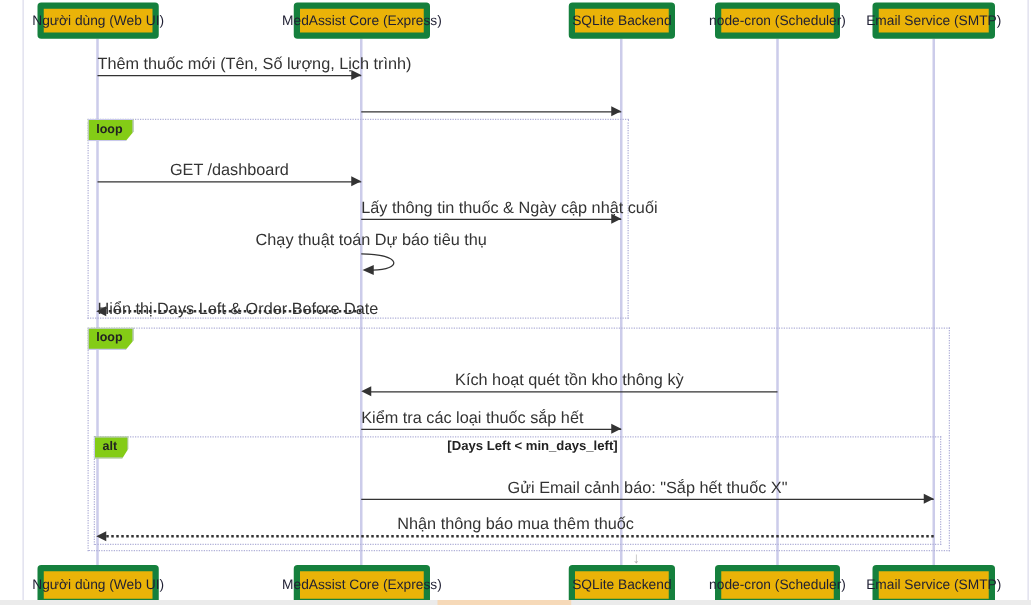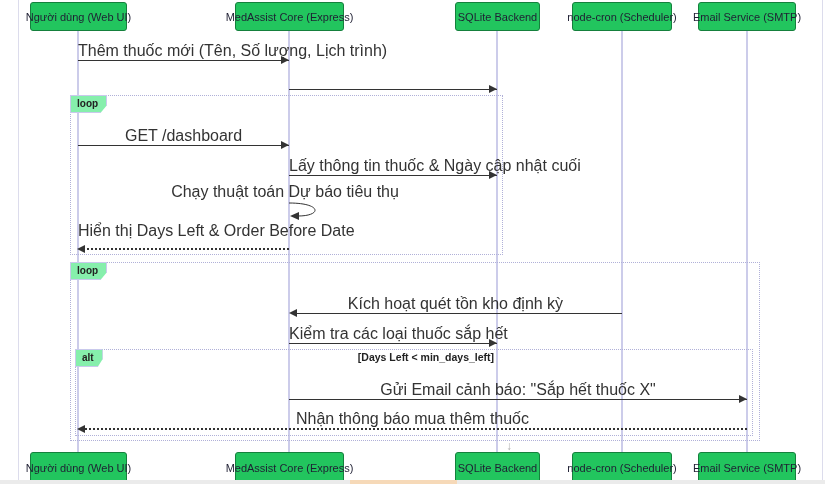--- a/index.html
+++ b/index.html
@@ -5,38 +5,38 @@
   html,body{margin:0;padding:0;background:#fff;}
   .stage{
     position:relative;width:825px;height:484px;overflow:hidden;
     background:#ffffff;font-family:"Liberation Sans",sans-serif;color:#222;
   }
   .vborder{position:absolute;top:0;width:1px;height:480px;background:#dcdcec;}
   .bottom-strip{position:absolute;left:0;top:480px;width:825px;height:4px;background:#ebebeb;}
   .bottom-peach{position:absolute;left:350px;top:480px;width:107px;height:4px;background:#f6d9b8;}
 
   .actor{
-    position:absolute;height:29px;background:#22c55e;border:1px solid #15803d;border-radius:3px;
+    position:absolute;height:29px;background:#eab308;border:5px solid #15803d;border-radius:3px;
     display:flex;align-items:center;justify-content:center;
     font-size:11px;color:#1f1f33;white-space:nowrap;box-sizing:border-box;
   }
   .lifeline{position:absolute;width:2px;background:#ccccea;top:31px;height:421px;}
 
   .frame{position:absolute;border:1px dotted #b0b0d8;box-sizing:border-box;background:transparent;}
   .frame-tag{
-    position:absolute;background:#86efac;border:1px solid #c9c9ec;box-sizing:border-box;
+    position:absolute;background:#84cc16;border:1px solid #c9c9ec;box-sizing:border-box;
     font-size:10px;font-weight:bold;color:#222;padding:2px 8px 2px 6px;line-height:12px;
     clip-path:polygon(0 0,100% 0,100% 55%,82% 100%,0 100%);
   }
   .frame-cond{
     position:absolute;font-size:10.5px;font-weight:bold;color:#222;text-align:center;white-space:nowrap;
   }
 
   .msg-label{
-    position:absolute;font-size:16px;color:#333;text-align:center;white-space:nowrap;height:14px;line-height:14px;
+    position:absolute;font-size:13px;color:#333;text-align:center;white-space:nowrap;height:14px;line-height:14px;
   }
   .line{position:absolute;height:0;border-top:1px solid #333;}
   .line.dotted{border-top:2px dotted #333;}
   .arr-r{position:absolute;width:0;height:0;border-top:4px solid transparent;border-bottom:4px solid transparent;border-left:8px solid #333;}
   .arr-l{position:absolute;width:0;height:0;border-top:4px solid transparent;border-bottom:4px solid transparent;border-right:8px solid #333;}
   .selfloop{position:absolute;}
   .down-arrow{position:absolute;color:#b0b0b0;font-size:12px;line-height:12px;}
 </style>
 </head>
 <body>
@@ -70,31 +70,31 @@
   <div class="arr-r" style="left:489px;top:85px"></div>
 
   <div class="msg-label" style="left:78px;top:129px;width:211px">GET /dashboard</div>
   <div class="line" style="left:78px;top:145px;width:211px"></div>
   <div class="arr-r" style="left:281px;top:141px"></div>
 
   <div class="msg-label" style="left:289px;top:159px;width:200px">Lấy thông tin thuốc &amp; Ngày cập nhật cuối</div>
   <div class="line" style="left:289px;top:175px;width:208px"></div>
   <div class="arr-r" style="left:489px;top:171px"></div>
 
-  <div class="msg-label" style="left:160px;top:185px;width:250px">Chạy thuật toán Dự báo tiêu thụ</div>
+  <div class="msg-label" style="left:172px;top:185px;width:250px">Chạy thuật toán Dự báo tiêu thụ</div>
   <svg class="selfloop" style="left:288px;top:199px" width="42" height="24">
     <path d="M1,4 C34,4 34,17 10,17" fill="none" stroke="#333" stroke-width="1"></path>
     <polygon points="2,17 11,13 11,21" fill="#333"></polygon>
   </svg>
 
-  <div class="msg-label" style="left:78px;top:224px;width:211px">Hiển thị Days Left &amp; Order Before Date</div>
+  <div class="msg-label" style="left:78px;top:240px;width:211px">Hiển thị Days Left &amp; Order Before Date</div>
   <div class="line dotted" style="left:82px;top:248px;width:207px"></div>
   <div class="arr-l" style="left:77px;top:245px"></div>
 
-  <div class="msg-label" style="left:289px;top:297px;width:333px">Kích hoạt quét tồn kho định kỳ</div>
+  <div class="msg-label" style="left:289px;top:297px;width:333px">Kích hoạt quét tồn kho thông kỳ</div>
   <div class="line" style="left:293px;top:313px;width:329px"></div>
   <div class="arr-l" style="left:289px;top:309px"></div>
 
   <div class="msg-label" style="left:289px;top:327px;width:172px">Kiểm tra các loại thuốc sắp hết</div>
   <div class="line" style="left:289px;top:343px;width:208px"></div>
   <div class="arr-r" style="left:489px;top:339px"></div>
 
   <div class="msg-label" style="left:289px;top:383px;width:458px">Gửi Email cảnh báo: "Sắp hết thuốc X"</div>
   <div class="line" style="left:289px;top:399px;width:458px"></div>
   <div class="arr-r" style="left:739px;top:395px"></div>

